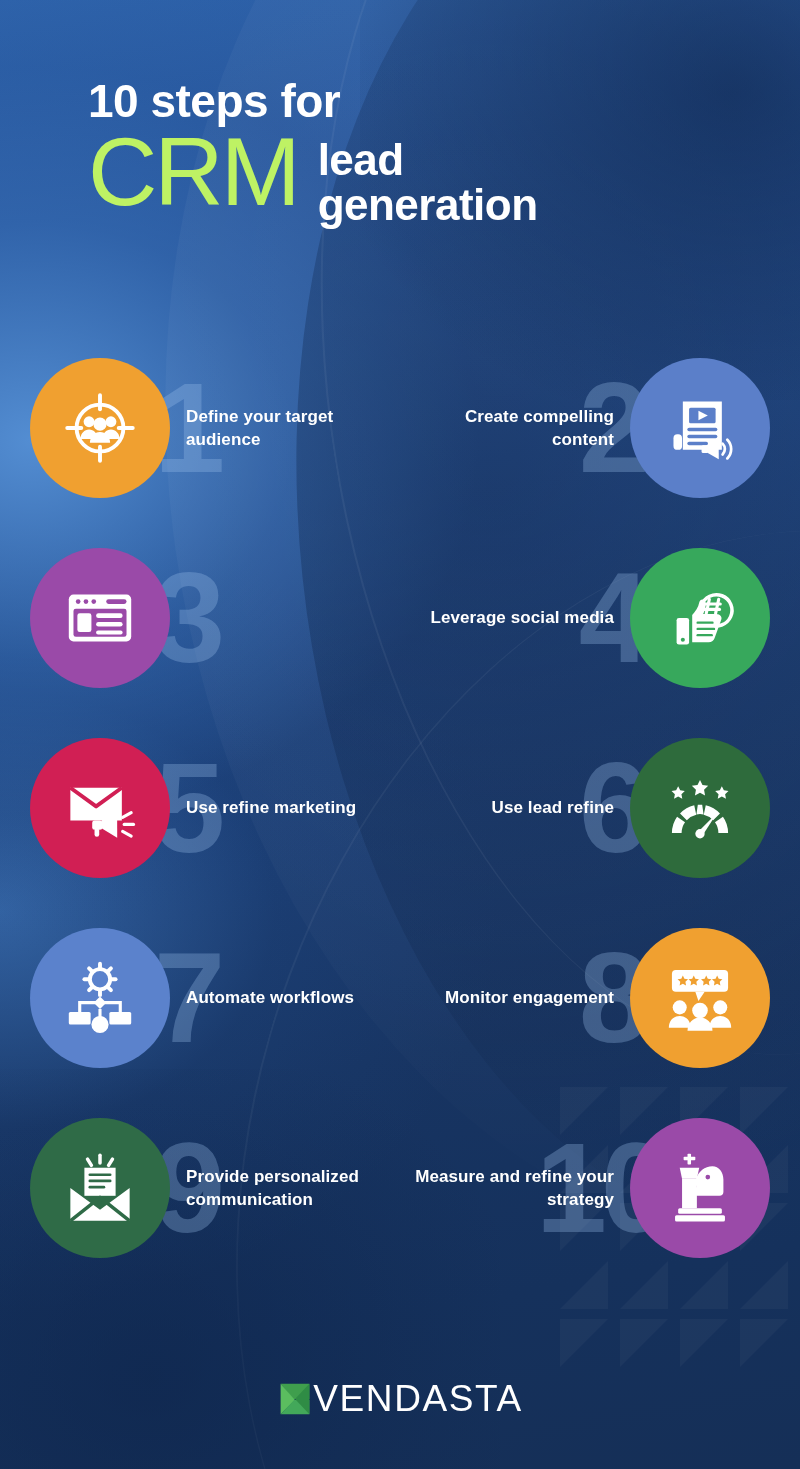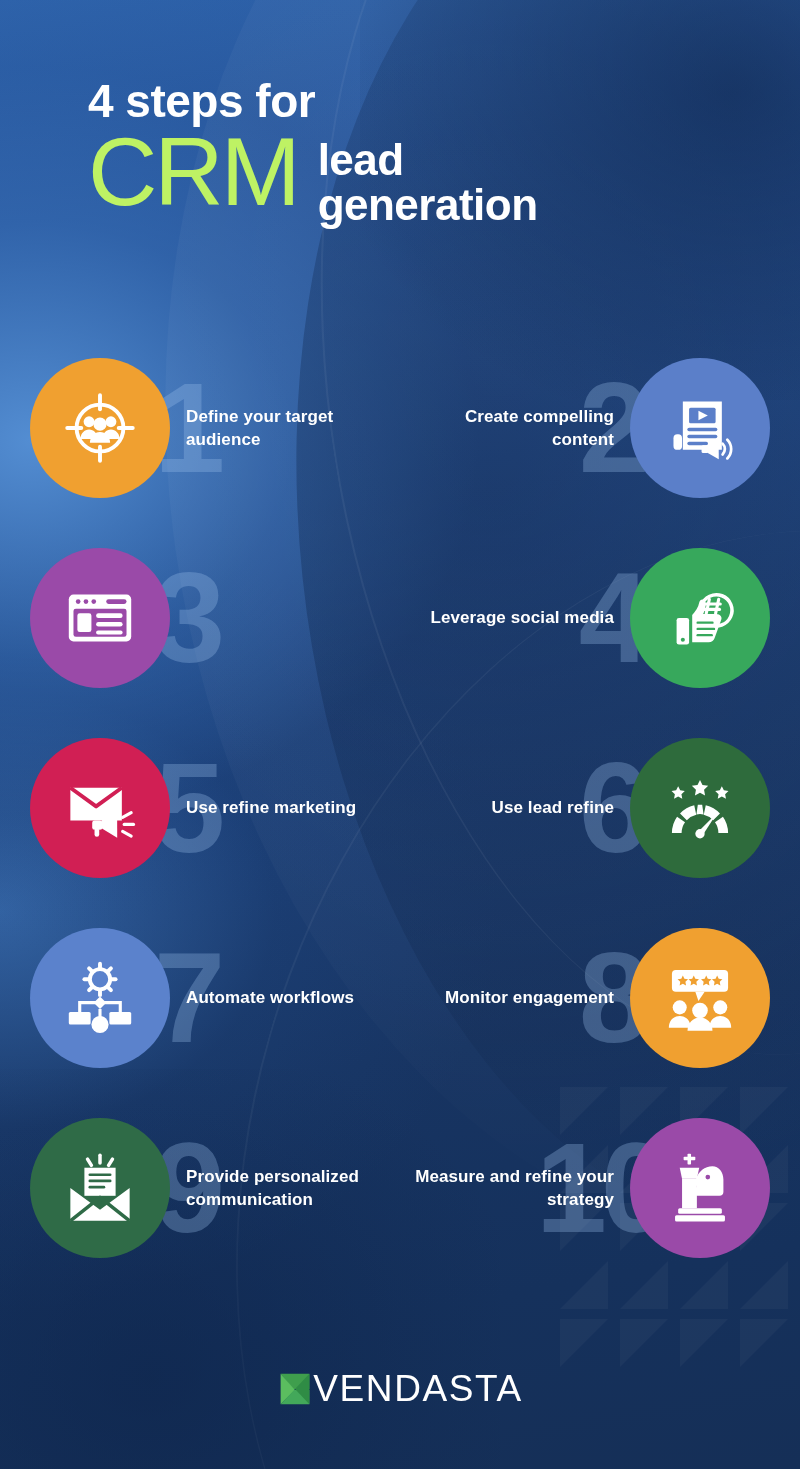--- a/index.html
+++ b/index.html
@@ -113,21 +113,21 @@
     line-height:1; letter-spacing:-4px;
     user-select:none; pointer-events:none;
     font-family:"Liberation Sans", sans-serif;
   }
   .step.left  .ghost{ left:124px; }
   .step.right .ghost{ right:124px; }
   .step.right .ghost.wide{ right:104px; letter-spacing:-6px; }
 
   
   .footer{
-    position:absolute; left:0; right:0; bottom:62px;
+    position:absolute; left:0; right:0; bottom:52px;
     display:flex; align-items:center; justify-content:center; gap:0;
   }
   .vend-mark{ width:36px; height:36px; display:block; }
   .vend-word{
     font-size:37px; color:#ffffff; letter-spacing:1.6px;
     font-weight:normal; line-height:1;
   }
 </style>
 </head>
 <body>
@@ -160,21 +160,21 @@
         <path d="M238 182 L238 230 L190 230 Z"></path>
       <path d="M10 240 L58 240 L10 288 Z"></path>
         <path d="M70 240 L118 240 L70 288 Z"></path>
         <path d="M130 240 L178 240 L130 288 Z"></path>
         <path d="M190 240 L238 240 L190 288 Z"></path>
     </g>
   </svg>
 </div>
 
 <div class="header">
-  <div class="h-line1">4 steps for</div>
+  <div class="h-line1">10 steps for</div>
   <div class="h-main">
     <div class="h-crm">CRM</div>
     <div class="h-right">
       <span class="h-lead">lead</span>
       <span class="h-gen">generation</span>
     </div>
   </div>
 </div>
 
 <div class="steps">

